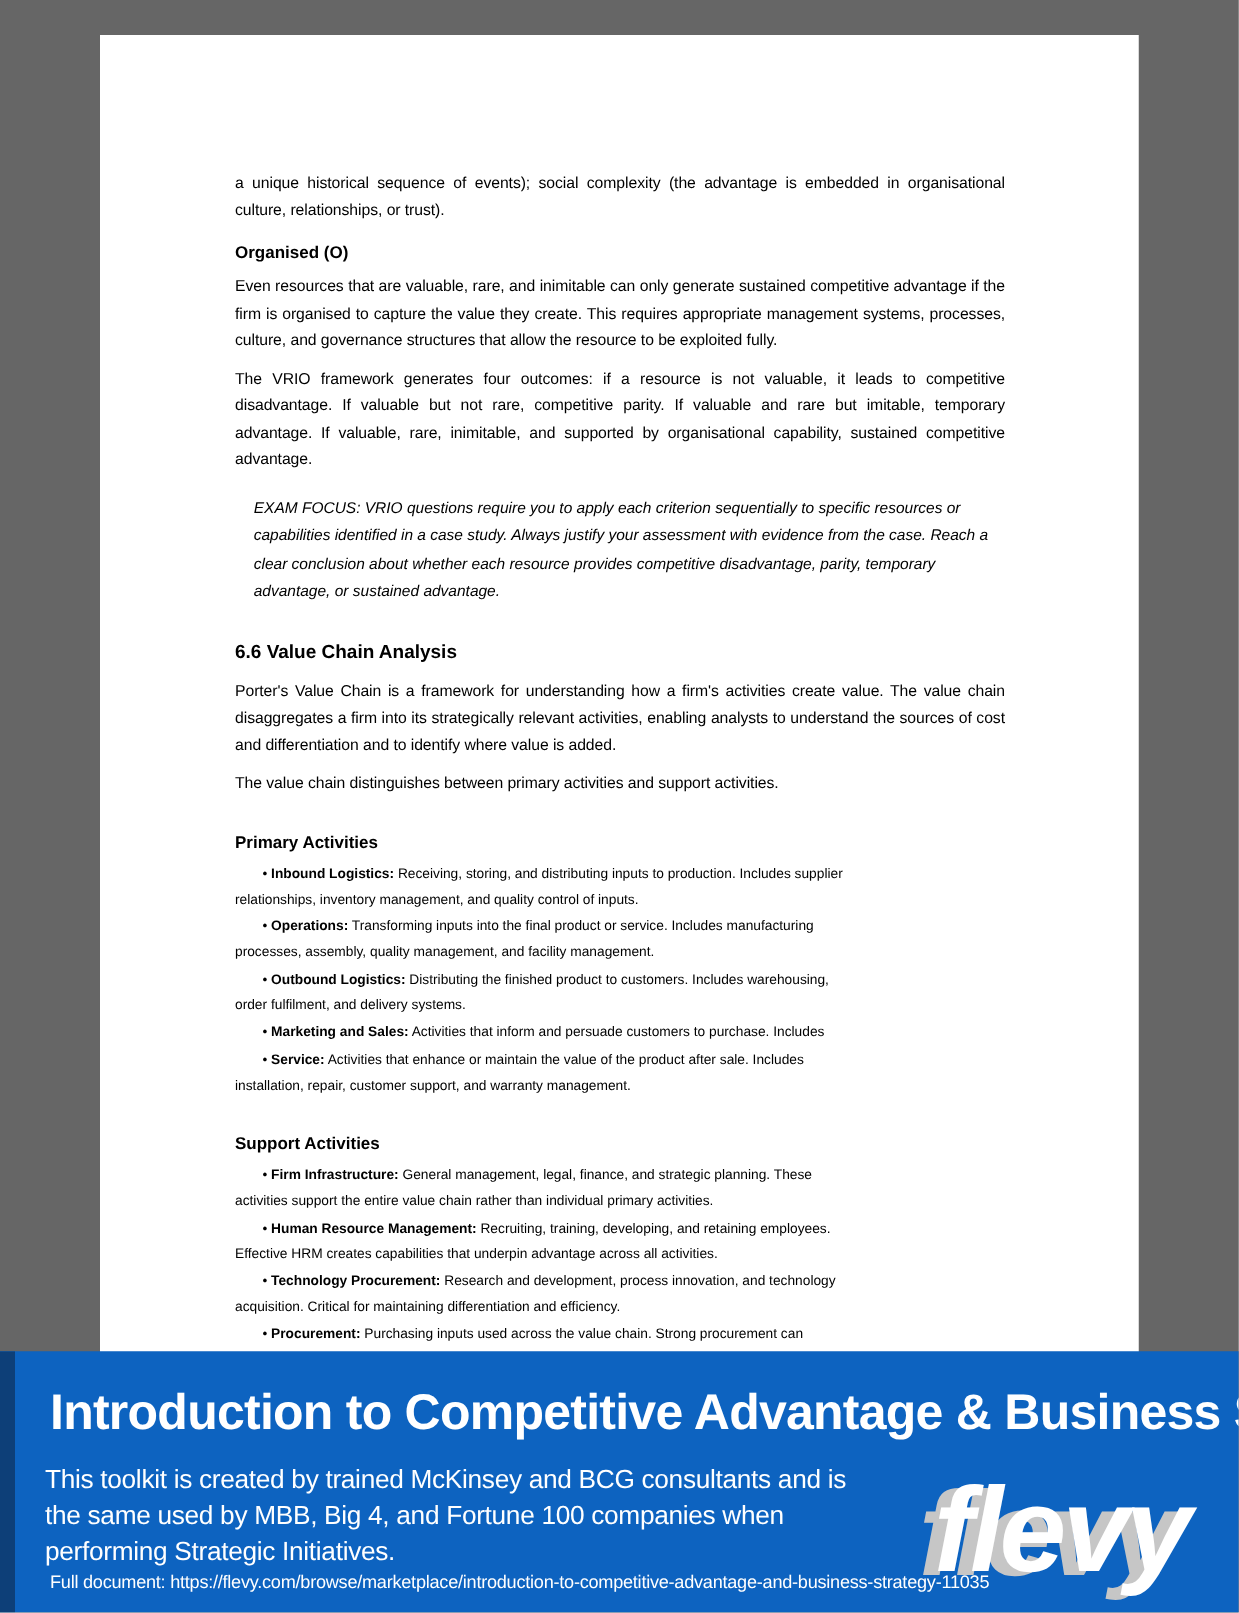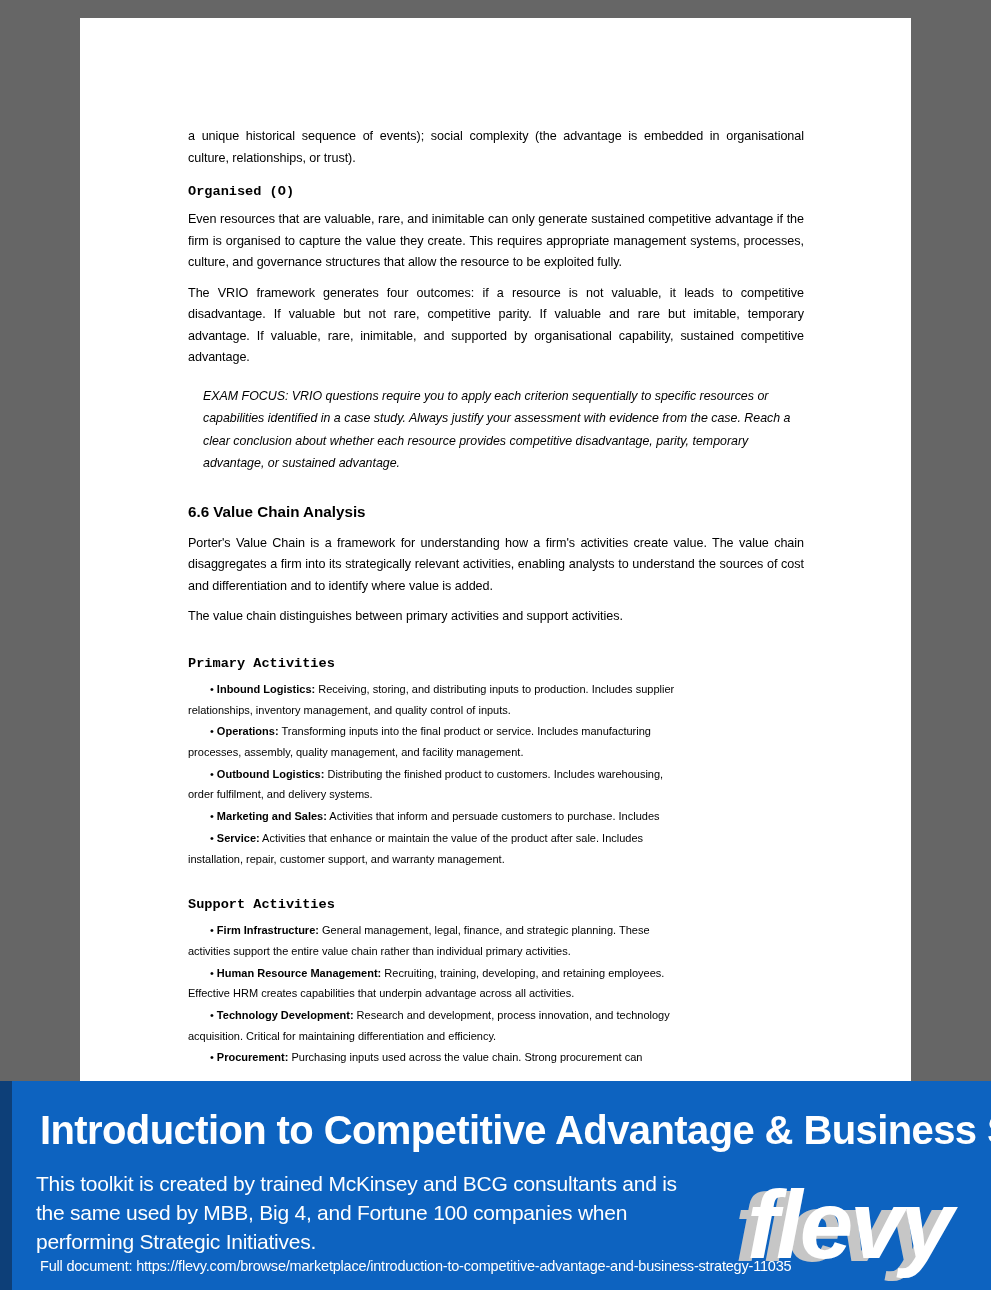--- a/index.html
+++ b/index.html
@@ -12,21 +12,21 @@
     background: #666666;
     font-family: "Liberation Sans", sans-serif;
     overflow: hidden;
     position: relative;
   }
 
   
   #paper {
     position: absolute;
     left: 80px;
-    top: 18px;
+    top: 28px;
     width: 831px;
     height: 1071px;
     background: #ffffff;
     box-sizing: border-box;
   }
 
   #page-body {
     position: absolute;
     left: 108px;   
     top: 108px;    
@@ -42,21 +42,20 @@
     margin: 0 0 9px 0;
     letter-spacing: -0.05px;
   }
   .para.last { margin-bottom: 0; }
 
   .h-sub {
     font-size: 13.6px;
     font-weight: bold;
     line-height: 20px;
     margin: 13px 0 7px 0;
-    font-family: Liberation Mono, monospace;
   }
   .h-sub.tight { margin-top: 26px; margin-bottom: 5px; }
 
   .h-section {
     font-size: 15.2px;
     font-weight: bold;
     line-height: 22px;
     margin: 26px 0 10px 0;
   }
 
@@ -193,21 +192,21 @@
         <li><span class="dot">•</span><b>Outbound Logistics:</b><span> Distributing the finished product to customers. Includes warehousing,</span><span class="cont">order fulfilment, and delivery systems.</span></li>
         <li><span class="dot">•</span><b>Marketing and Sales:</b><span> Activities that inform and persuade customers to purchase. Includes</span></li>
         <li><span class="dot">•</span><b>Service:</b><span> Activities that enhance or maintain the value of the product after sale. Includes</span><span class="cont">installation, repair, customer support, and warranty management.</span></li>
       </ul>
 
     <h3 class="h-sub tight">Support Activities</h3>
 
     <ul class="bullets" id="support-list">
         <li><span class="dot">•</span><b>Firm Infrastructure:</b><span> General management, legal, finance, and strategic planning. These</span><span class="cont">activities support the entire value chain rather than individual primary activities.</span></li>
         <li><span class="dot">•</span><b>Human Resource Management:</b><span> Recruiting, training, developing, and retaining employees.</span><span class="cont">Effective HRM creates capabilities that underpin advantage across all activities.</span></li>
-        <li><span class="dot">•</span><b>Technology Development:</b><span> Research and development, process innovation, and technology</span><span class="cont">acquisition. Critical for maintaining differentiation and efficiency.</span></li>
+        <li><span class="dot">•</span><b>Technology Procurement:</b><span> Research and development, process innovation, and technology</span><span class="cont">acquisition. Critical for maintaining differentiation and efficiency.</span></li>
         <li><span class="dot">•</span><b>Procurement:</b><span> Purchasing inputs used across the value chain. Strong procurement can</span></li>
       </ul>
 
   </div>
 </div>
 
 <div id="banner">
   <div id="banner-edge"></div>
   <div id="banner-inner">
 

